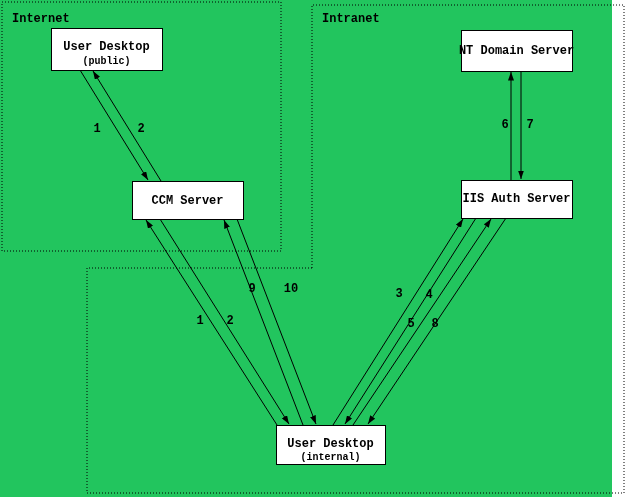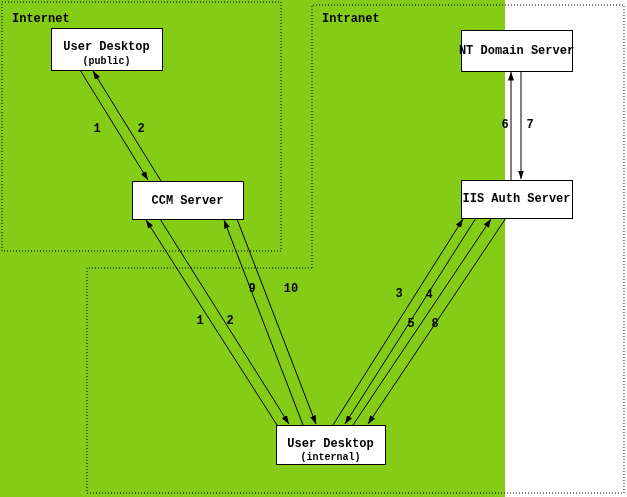--- a/index.html
+++ b/index.html
@@ -1,16 +1,16 @@
 <!DOCTYPE html>
 <html><head>
 <meta charset="utf-8">
 <style>
   html,body{margin:0;padding:0;background:#ffffff;}
-  .stage{width:505px;height:497px;position:relative;background:#84cc16;}
+  .stage{width:612px;height:497px;position:relative;background:#22c55e;}
   .t{font-family:"Liberation Mono","DejaVu Sans Mono",monospace;font-weight:bold;fill:#000000;}
   .t12{font-size:12px;}
   .t10{font-size:10px;}
   .mid{text-anchor:middle;}
   .edge{stroke:#000000;stroke-width:1;fill:none;}
   .nodebox{fill:#ffffff;stroke:#000000;stroke-width:1;shape-rendering:crispEdges;}
   .zone{fill:none;stroke:#000000;stroke-width:1;stroke-dasharray:1 2;}
 </style>
 </head>
 <body>

